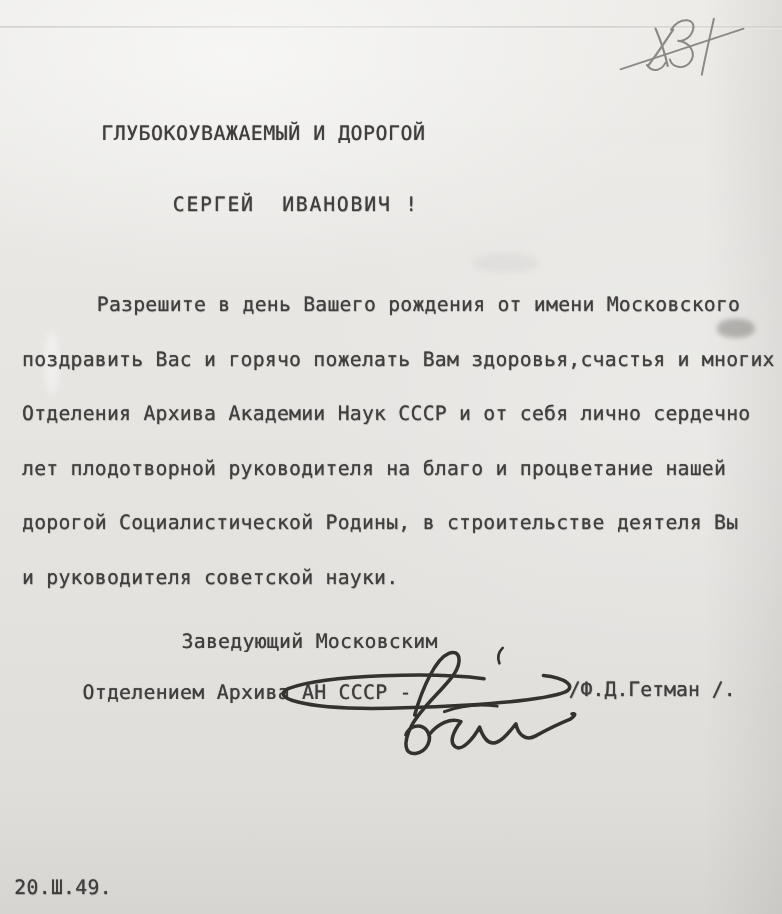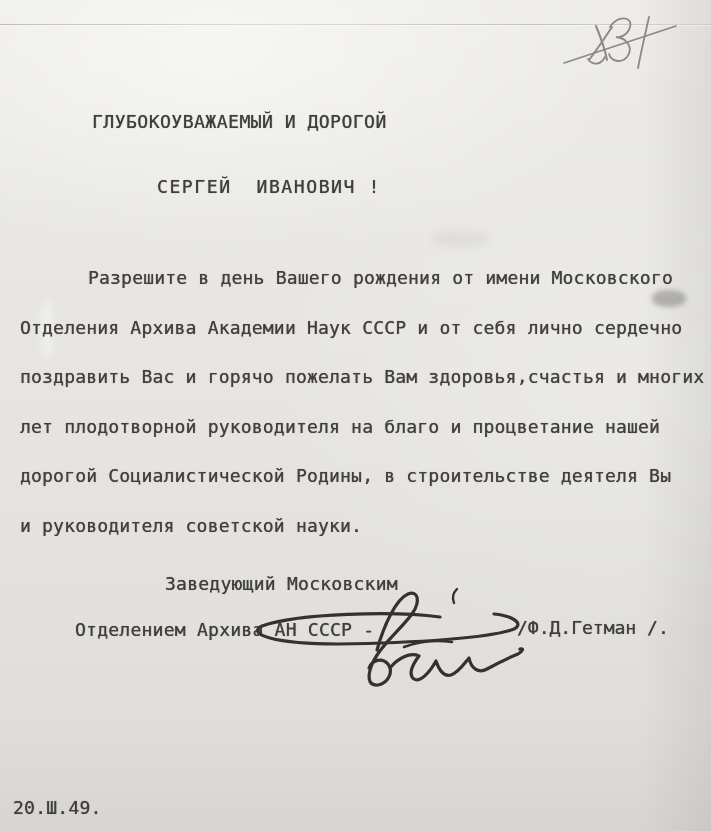--- a/index.html
+++ b/index.html
@@ -62,22 +62,22 @@
   <div class="crease-h"></div>
   <div class="spot" style="left:40px;top:300px;width:14px;height:60px;background:rgba(255,255,255,0.35);"></div>
   <div class="spot" style="left:430px;top:230px;width:60px;height:18px;background:rgba(120,118,114,0.08);"></div>
 
   <div class="typed heading" style="left:92px;top:112px;">ГЛУБОКОУВАЖАЕМЫЙ И ДОРОГОЙ</div>
 
   <div class="typed salutation" style="left:157px;top:177px;">СЕРГЕЙ  ИВАНОВИЧ !</div>
 
   <div class="body-block">
     <div class="body-line indent">Разрешите в день Вашего рождения от имени Московского</div>
+    <div class="body-line">поздравить Вас и горячо пожелать Вам здоровья,счастья и многих</div>
     <div class="body-line">Отделения Архива Академии Наук СССР и от себя лично сердечно</div>
-    <div class="body-line">поздравить Вас и горячо пожелать Вам здоровья,счастья и многих</div>
     <div class="body-line">лет плодотворной руководителя на благо и процветание нашей</div>
     <div class="body-line">дорогой Социалистической Родины, в строительстве деятеля Вы</div>
     <div class="body-line">и руководителя советской науки.</div>
   </div>
 
   <div class="smudge"></div>
 
   <div class="typed" style="left:165px;top:574px;">Заведующий Московским</div>
   <div class="typed" style="left:75px;top:620px;">Отделением Архива АН СССР -</div>
   <div class="typed" style="left:517px;top:618px;letter-spacing:0;">/Ф.Д.Гетман /.</div>

